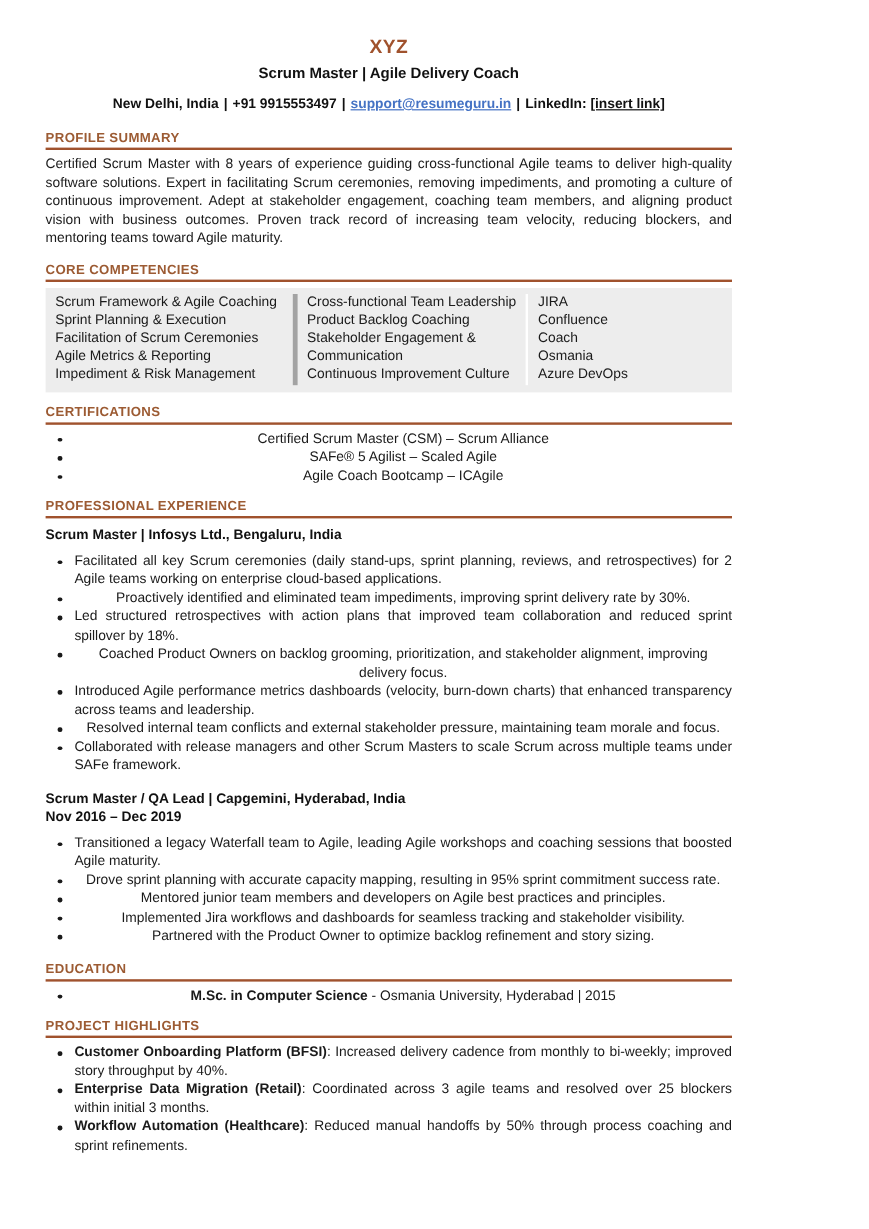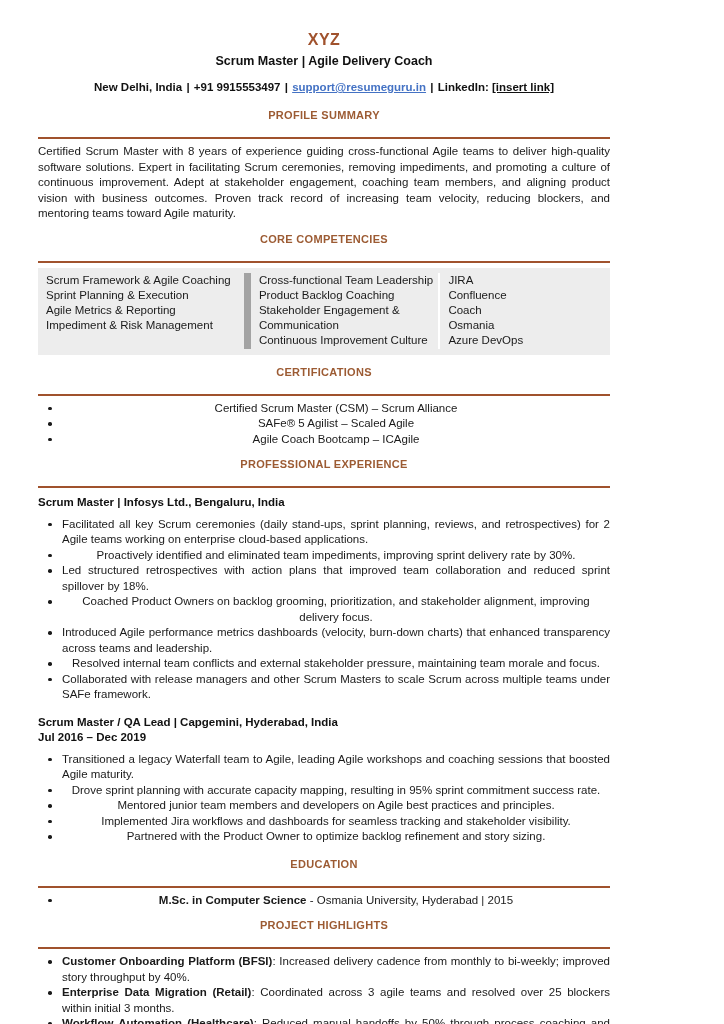--- a/index.html
+++ b/index.html
@@ -56,22 +56,21 @@
     text-decoration: underline;
     font-weight: bold;
   }
 
   
   .sec-head {
     color: #9C5B33;
     font-size: 11px;
     font-weight: bold;
     letter-spacing: 0.3px;
-    padding-bottom: 16px;
-    text-align: center;
+    padding-bottom: 2px;
   }
   .sec-rule {
     height: 2px;
     background: #A0522D;
     width: 100%;
     margin-bottom: 5px;
   }
   .sec { margin-top: 11px; }
   .sec:first-child { margin-top: 0; }
 
@@ -91,21 +90,21 @@
     width: 100%;
     box-sizing: border-box;
     padding: 5px 0 6px 0;
     margin-top: 2px;
   }
   .comp-col {
     padding: 0 8px 0 8px;
     box-sizing: border-box;
   }
   .comp-col.c1 { width: 36%; }
-  .comp-col.c2 { width: 34%; border-left: 7px solid #a3a3a3; }
+  .comp-col.c2 { width: 34%; border-left: 4px solid #a3a3a3; }
   .comp-col.c3 { width: 30%; border-left: 2px solid #ffffff; }
   .comp-item {
     font-size: 11.5px;
     line-height: 15.2px;
     color: #1a1a1a;
     white-space: nowrap;
   }
 
   
   ul.blist {
@@ -178,20 +177,21 @@
     <p class="para">Certified Scrum Master with 8 years of experience guiding cross-functional Agile teams to deliver high-quality software solutions. Expert in facilitating Scrum ceremonies, removing impediments, and promoting a culture of continuous improvement. Adept at stakeholder engagement, coaching team members, and aligning product vision with business outcomes. Proven track record of increasing team velocity, reducing blockers, and mentoring teams toward Agile maturity.</p>
   </div>
 
   <div class="sec">
     <div class="sec-head">CORE COMPETENCIES</div>
     <div class="sec-rule"></div>
     <div class="comp-table">
       <div class="comp-col c1">
         <div class="comp-item">Scrum Framework &amp; Agile Coaching</div>
         <div class="comp-item">Sprint Planning &amp; Execution</div>
+        <div class="comp-item">Facilitation of Scrum Ceremonies</div>
         <div class="comp-item">Agile Metrics &amp; Reporting</div>
         <div class="comp-item">Impediment &amp; Risk Management</div>
       </div>
       <div class="comp-col c2">
         <div class="comp-item">Cross-functional Team Leadership</div>
         <div class="comp-item">Product Backlog Coaching</div>
         <div class="comp-item">Stakeholder Engagement &amp;</div>
         <div class="comp-item">Communication</div>
         <div class="comp-item">Continuous Improvement Culture</div>
       </div>
@@ -227,21 +227,21 @@
         <li class="just">Led structured retrospectives with action plans that improved team collaboration and reduced sprint spillover by 18%.</li>
         <li>Coached Product Owners on backlog grooming, prioritization, and stakeholder alignment, improving delivery focus.</li>
         <li class="just">Introduced Agile performance metrics dashboards (velocity, burn-down charts) that enhanced transparency across teams and leadership.</li>
         <li>Resolved internal team conflicts and external stakeholder pressure, maintaining team morale and focus.</li>
         <li class="just">Collaborated with release managers and other Scrum Masters to scale Scrum across multiple teams under SAFe framework.</li>
       </ul>
     </div>
 
     <div class="job" style="margin-top:12px;">
       <div class="job-title">Scrum Master / QA Lead | Capgemini, Hyderabad, India</div>
-      <div class="job-dates">Jul 2016 – Dec 2019</div>
+      <div class="job-dates">Nov 2016 – Dec 2019</div>
       <ul class="blist">
         <li class="just">Transitioned a legacy Waterfall team to Agile, leading Agile workshops and coaching sessions that boosted Agile maturity.</li>
         <li>Drove sprint planning with accurate capacity mapping, resulting in 95% sprint commitment success rate.</li>
         <li>Mentored junior team members and developers on Agile best practices and principles.</li>
         <li>Implemented Jira workflows and dashboards for seamless tracking and stakeholder visibility.</li>
         <li>Partnered with the Product Owner to optimize backlog refinement and story sizing.</li>
       </ul>
     </div>
   </div>
 

